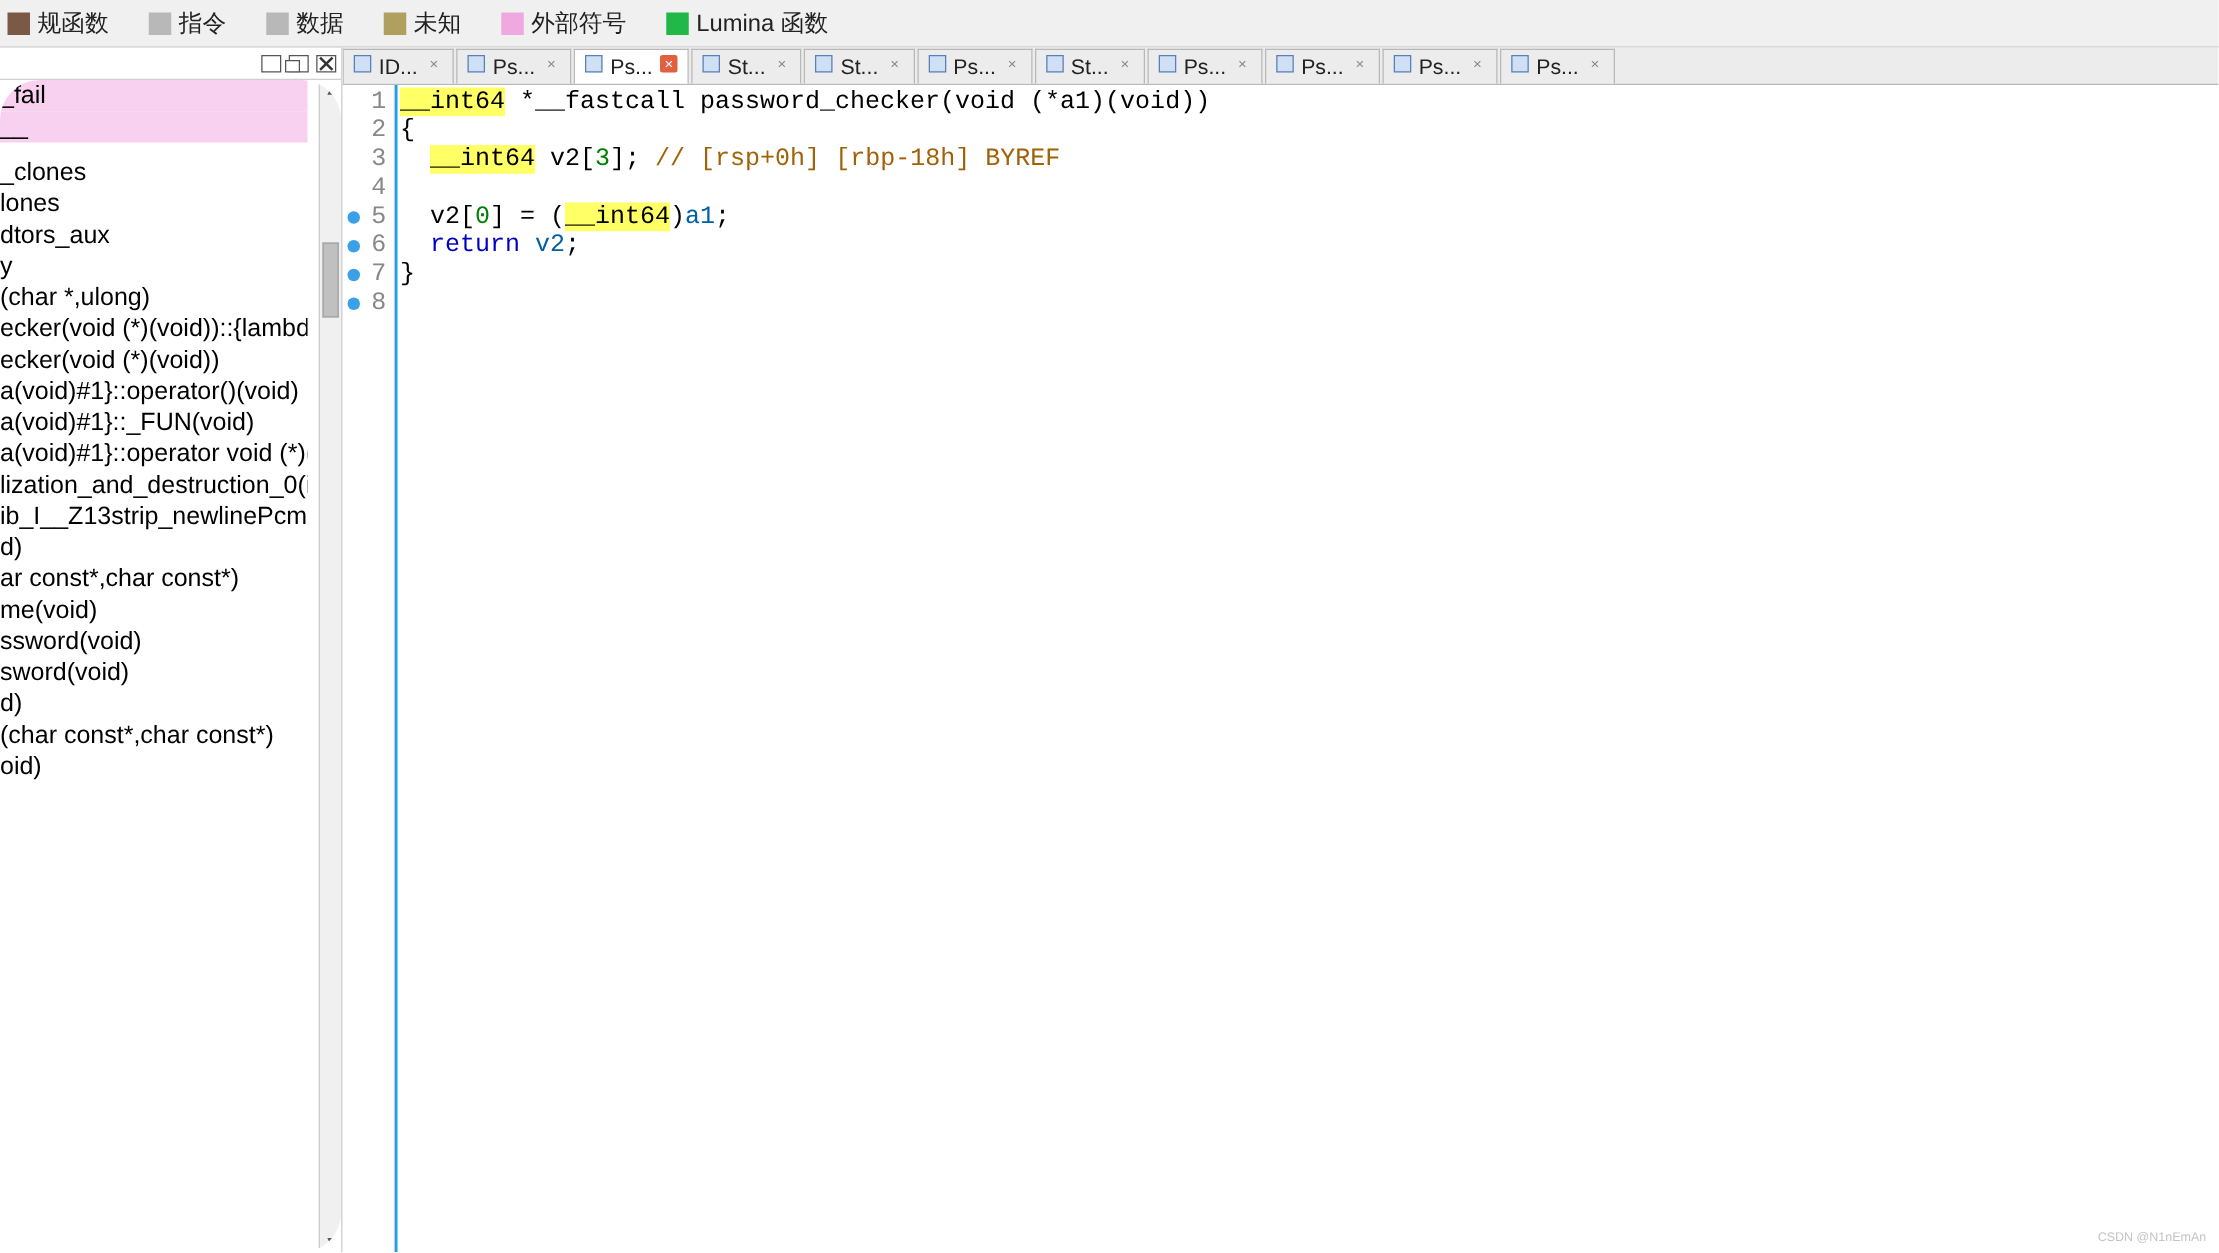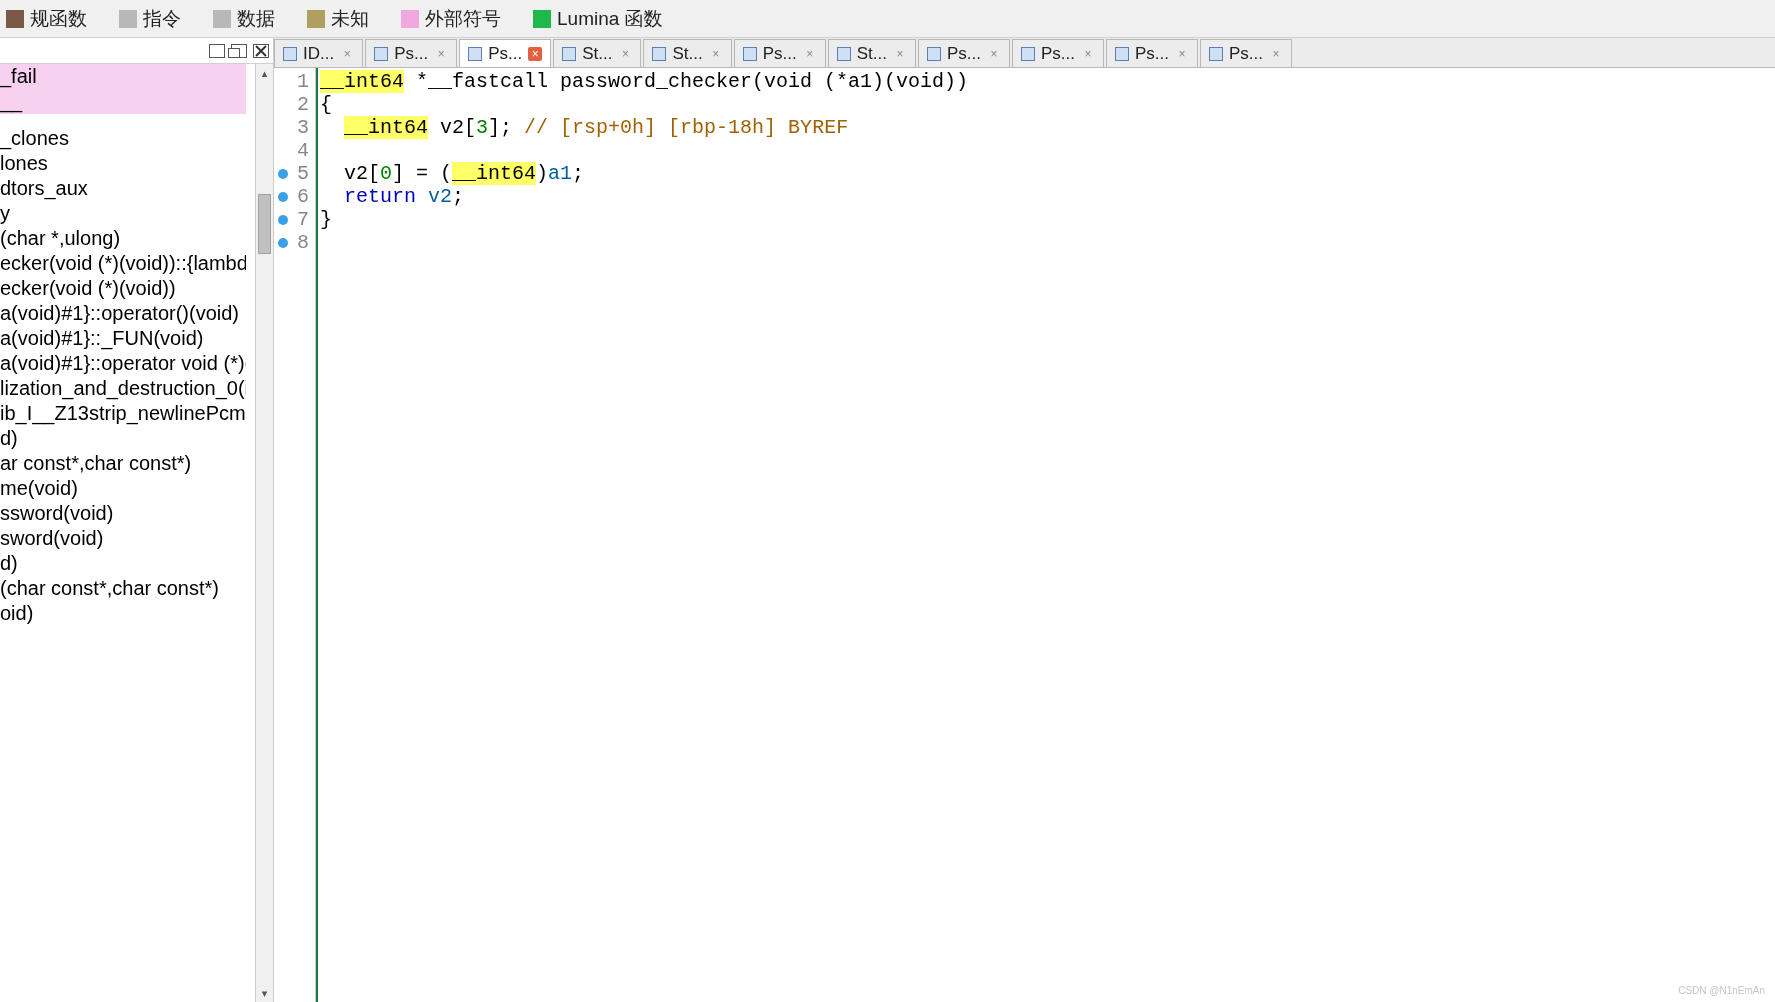--- a/index.html
+++ b/index.html
@@ -14,42 +14,42 @@
   .main { flex:1; display:flex; flex-direction:row; overflow:hidden; }
 
   
   .left { width:274px; display:flex; flex-direction:column; border-right:1px solid #c8c8c8; overflow:hidden; }
   .left-controls { height:26px; display:flex; justify-content:flex-end; align-items:center; gap:6px; padding:2px 4px; border-bottom:1px solid #d0d0d0; }
   .wc { width:16px; height:14px; border:1px solid #555; position:relative; }
   .wc.restore::after { content:""; position:absolute; width:10px; height:8px; border:1px solid #555; left:-4px; top:3px; background:#fff; }
   .wc.x::before,.wc.x::after{content:"";position:absolute;width:14px;height:2px;background:#333;top:5px;left:0;}
   .wc.x::before{transform:rotate(45deg);} .wc.x::after{transform:rotate(-45deg);}
 
-  .func-list { flex:1; overflow:hidden; font-size:20px; line-height:25px; color:#000; position:relative; }
+  .func-list { flex:1; overflow:hidden; font-size:20px; line-height:25px; color:#000; position:relative;border-radius:32px; }
   .sb { position:absolute; right:0; top:0; width:18px; height:100%; background:#f0f0f0; border-left:1px solid #ccc; }
   .sb-up,.sb-dn{height:18px;display:flex;align-items:center;justify-content:center;font-size:11px;color:#555;}
   .sb-thumb{position:absolute;left:2px;right:2px;top:130px;height:60px;background:#c0c0c0;border:1px solid #a0a0a0;}
   .pink-bg { background:#f8d0f0; }
   .frow { padding:0 0 0 0; white-space:nowrap; overflow:hidden; width:246px; }
   .spacer { height:12px; }
 
   
   .right { flex:1; display:flex; flex-direction:column; overflow:hidden; }
   .tabbar { height:30px; display:flex; align-items:flex-end; background:#ececec; border-bottom:1px solid #b8b8b8; overflow:hidden; }
-  .tab { display:flex; align-items:center; gap:6px; padding:4px 8px; font-size:17px; color:#222; border:1px solid #b8b8b8; border-bottom:none; background:#ececec; margin-right:2px; height:28px; }
+  .tab { display:flex; gap:6px; padding:4px 8px; font-size:17px; color:#222; border:1px solid #b8b8b8; border-bottom:none; background:#ececec; margin-right:2px; height:28px; }
   .tab.active { background:#fff; }
   .tab-icon { width:14px; height:14px; display:inline-block; border:1px solid #5a7fb8; background:#cfe0f5; }
   .tab-close { width:14px; height:14px; display:flex; align-items:center; justify-content:center; font-size:12px; color:#888; border-radius:2px; }
   .tab-close.red { background:#e06040; color:#fff; }
 
   .editor-wrap { flex:1; display:flex; overflow:hidden; font-family:Consolas,"Courier New",monospace; font-size:20px; }
   .gutter { width:42px; background:#fff; border-right:1px solid #ccc; padding-top:2px; }
   .grow { height:23px; display:flex; align-items:center; justify-content:flex-end; padding-right:6px; color:#888; position:relative; }
   .bp { position:absolute; left:4px; width:10px; height:10px; border-radius:50%; background:#3aa0e8; }
-  .code { flex:1; padding-top:2px; border-left:2px solid #15803d; background:#fff; position:relative; }
+  .code { flex:1; padding-top:2px; border-left:2px solid #0ea5e9; background:#fff; position:relative; }
   .crow { height:23px; white-space:pre; padding-left:2px; }
   .hl-y { background:#ffff66; }
   .kw { color:#0000c0; font-weight:normal; }
   .cm { color:#a16207; }
   .id { color:#0060a0; }
   .lit { color:#008000; }
   .fn { color:#000; }
 
   .watermark { position:absolute; bottom:6px; right:10px; font-size:10px; color:#c4c4c4; font-family:Arial; }
 </style>

